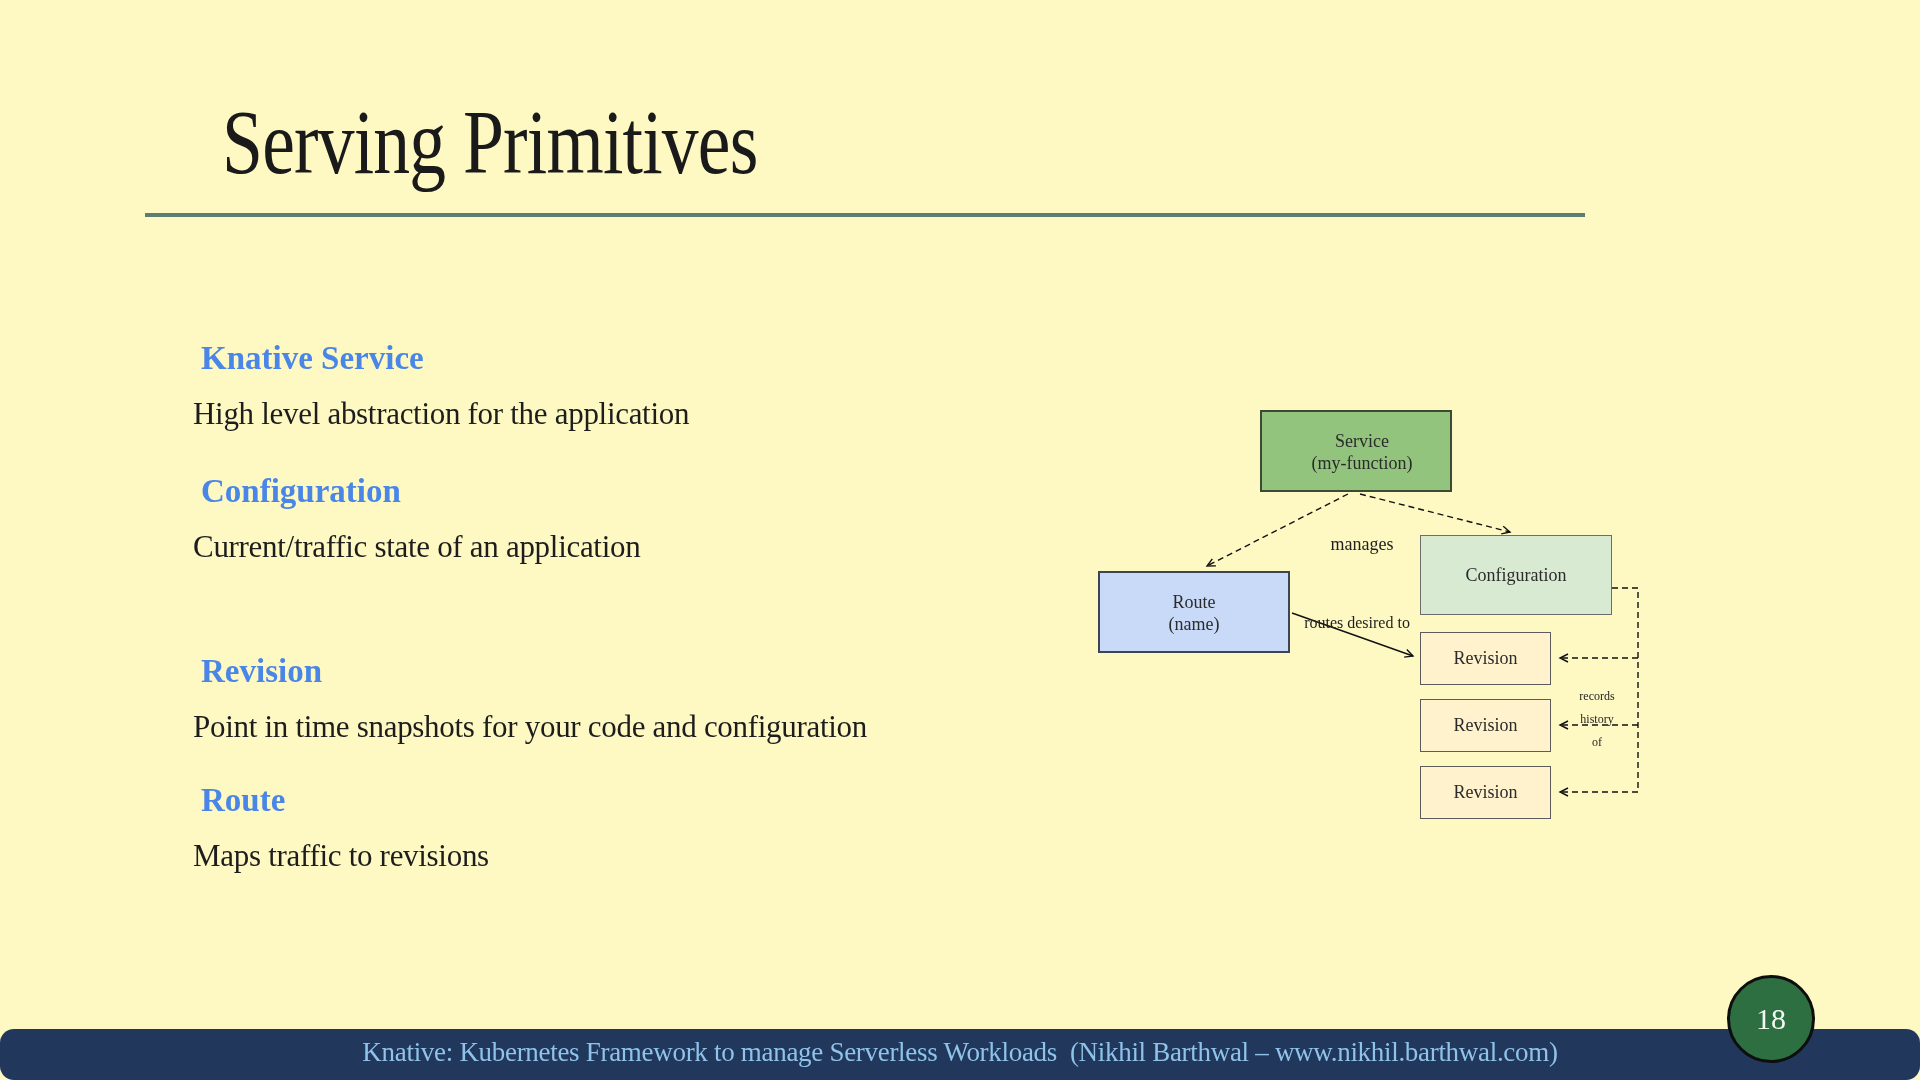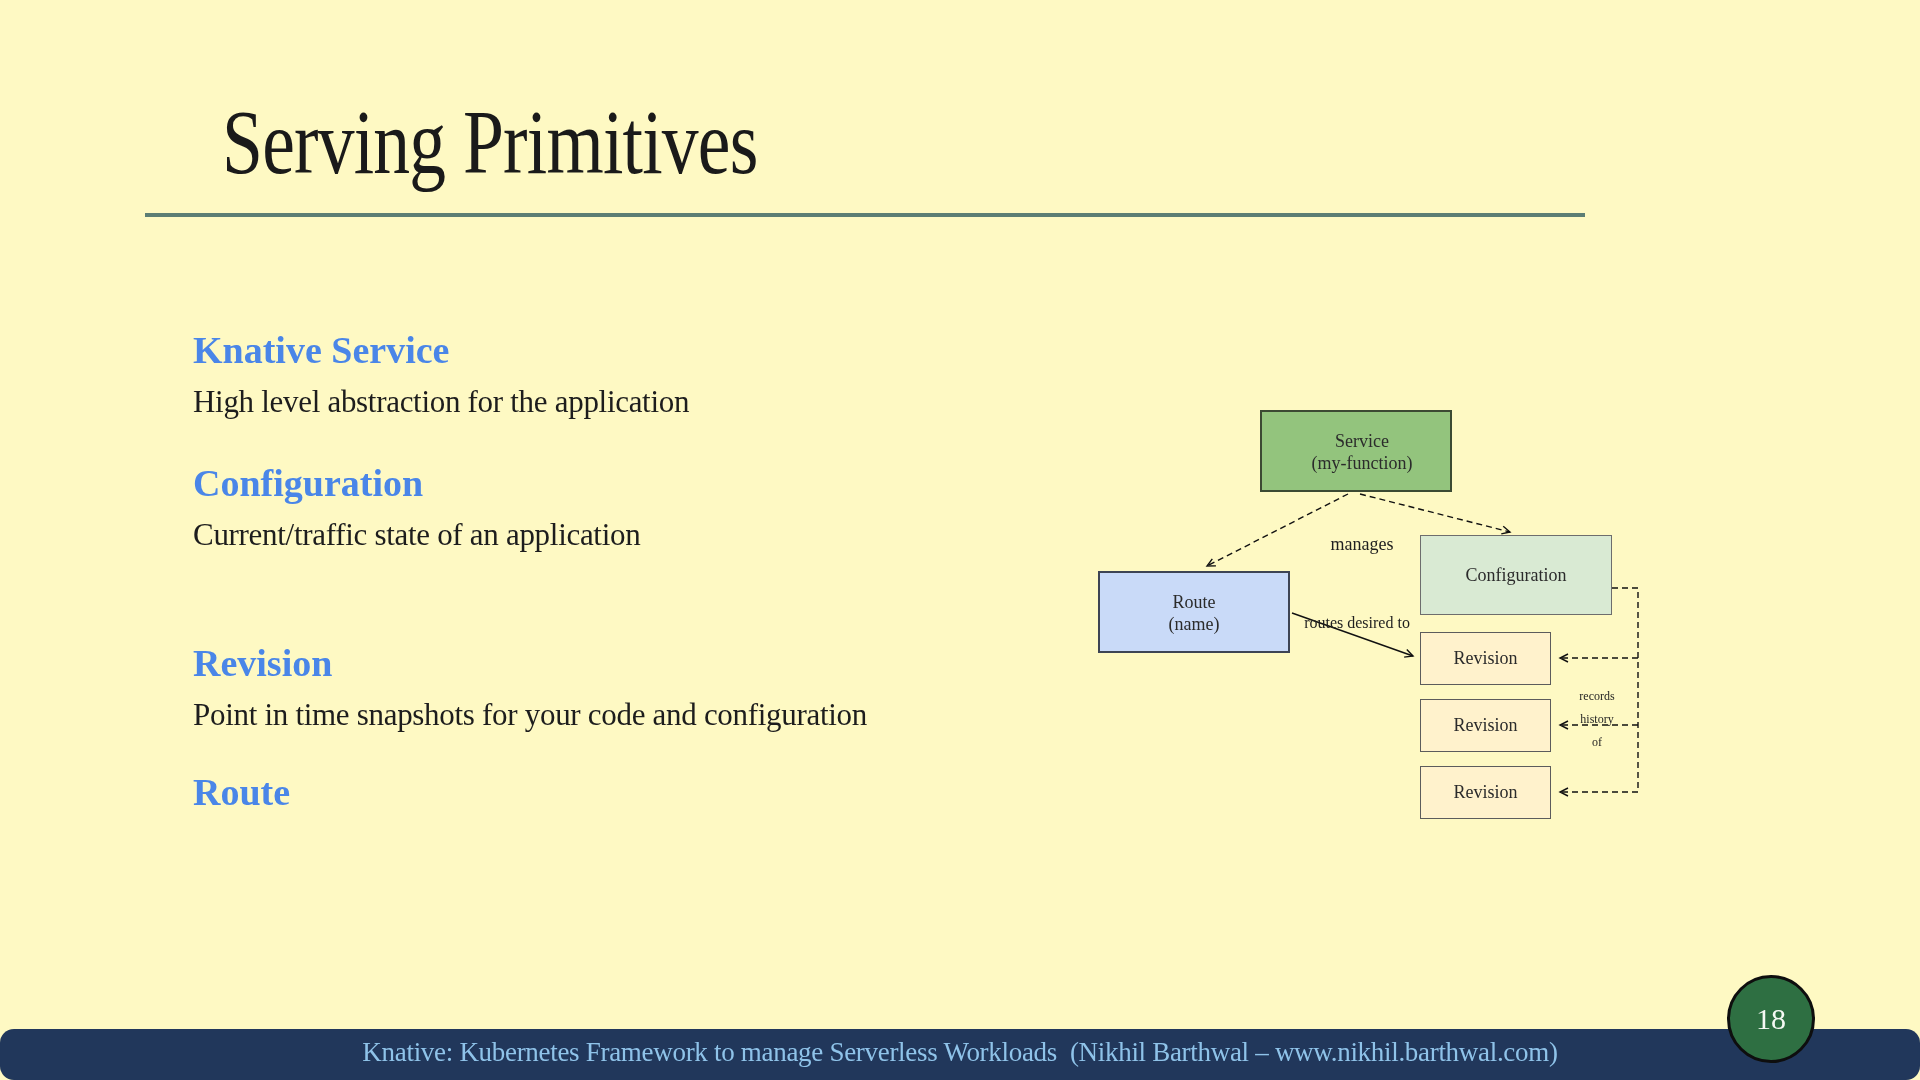--- a/index.html
+++ b/index.html
@@ -11,21 +11,21 @@
   .title{
     position:absolute;left:222px;top:92px;font-size:92px;line-height:100px;
     font-weight:300;color:#1a1a1a;letter-spacing:-1px;white-space:nowrap;
     transform:scaleX(0.8);transform-origin:0 0;
   }
   .title-rule{position:absolute;left:145px;top:213px;width:1440px;height:4px;}
   
   .section{position:absolute;left:193px;width:920px;}
   .sec1{top:325px;}.sec2{top:458px;}.sec3{top:638px;}.sec4{top:767px;}
   .section h2{
-    margin:0;font-size:38px;line-height:50px;font-weight:bold;letter-spacing:0;
+    margin:8px;font-size:33px;line-height:50px;font-weight:bold;letter-spacing:0;
   }
   .section p{
     margin:4px 0 0 0;font-size:31px;line-height:45px;color:#1d1d1d;letter-spacing:-0.3px;
   }
   
   .node{
     position:absolute;box-sizing:border-box;color:#2b2b2b;text-align:center;
     font-size:18px;line-height:22px;
   }
   .node-service{left:1260px;top:410px;width:192px;height:82px;border:2px solid #3c4a33;padding-top:18px;padding-left:12px;}
@@ -65,20 +65,21 @@
   <div class="section sec2">
     <h2 style="color: rgb(74, 134, 232);">Configuration</h2>
     <p>Current/traffic state of an application</p>
   </div>
   <div class="section sec3">
     <h2 style="color: rgb(74, 134, 232);">Revision</h2>
     <p>Point in time snapshots for your code and configuration</p>
   </div>
   <div class="section sec4">
     <h2 style="color: rgb(74, 134, 232);">Route</h2>
+    <p>Maps traffic to revisions</p>
   </div>
 
   <svg class="edges" viewBox="0 0 1920 1080">
     <defs>
       <marker id="arrowOpen" markerWidth="14" markerHeight="14" refX="9" refY="5" orient="auto" markerUnits="userSpaceOnUse">
         <path d="M1,1 L9,5 L1,9" fill="none" stroke="#111" stroke-width="1.4"></path>
       </marker>
     </defs>
     <path d="M1348,494 L1207,566" stroke="#111" stroke-width="1.4" fill="none" stroke-dasharray="6 4" marker-end="url(#arrowOpen)"></path>
     <path d="M1360,494 L1510,532" stroke="#111" stroke-width="1.4" fill="none" stroke-dasharray="6 4" marker-end="url(#arrowOpen)"></path>

